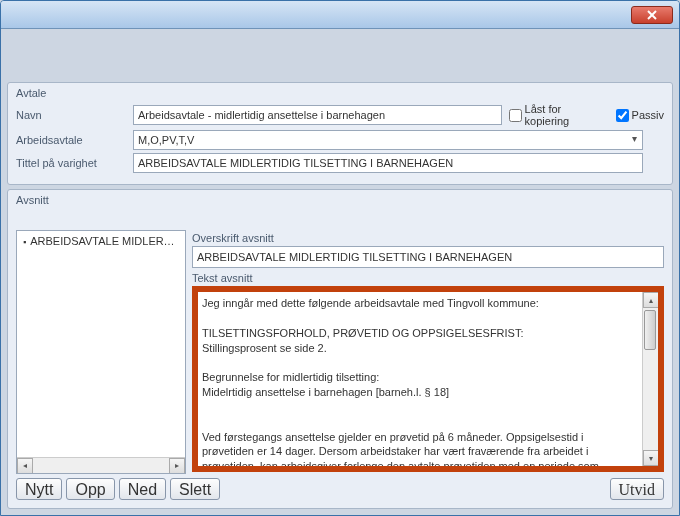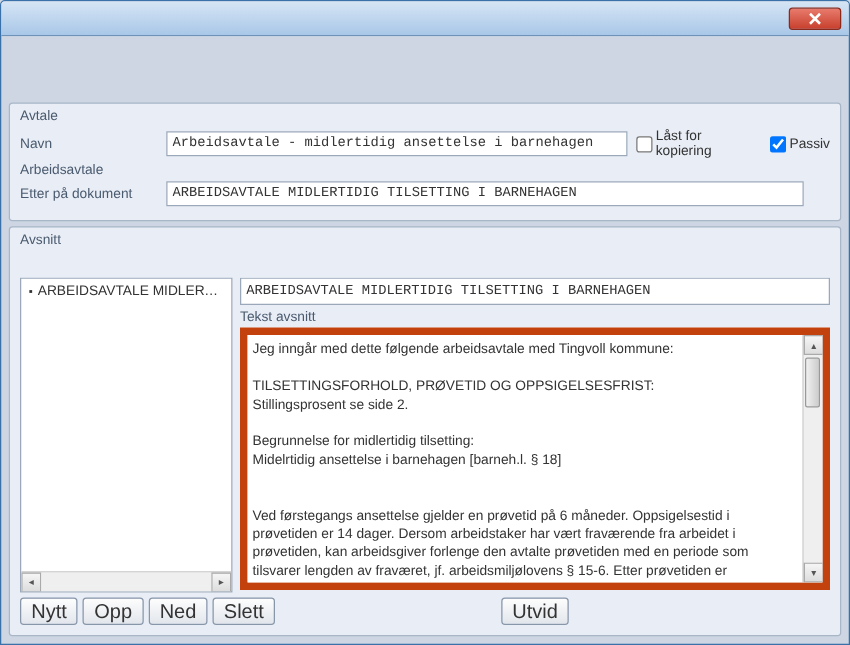--- a/index.html
+++ b/index.html
@@ -79,21 +79,21 @@
     flex-shrink: 0;
   }
   .text-input, .select-input, .textarea-input {
     border: 1px solid #9aa8ba;
     background: #fff;
     font-family: inherit;
     font-size: 11px;
     padding: 2px 4px;
     color: #333;
   }
-  .text-input { height: 20px; font-family: Liberation Mono, monospace; }
+  .text-input { height: 20px; }
   .navn-input { width: 370px; }
   .select-input { height: 20px; width: 510px; }
   .tittel-input { width: 510px; height: 20px; }
   .checkbox-group {
     display: flex;
     align-items: center;
     gap: 3px;
   }
   .checkbox-group input { margin: 0; }
   
@@ -244,22 +244,23 @@
     top: 2px;
     left: 1px;
     width: 12px;
     height: 40px;
     background: linear-gradient(to right, #f0f0f0, #ccc);
     border: 1px solid #999;
     border-radius: 2px;
   }
   .bottom-row {
     display: flex;
-    justify-content: center;
+    justify-content: flex-end;
     margin-top: 4px;
+    font-family: Liberation Serif, serif;
   }
   .select-wrap {
     position: relative;
     display: inline-block;
   }
   .select-wrap::after {
     content: "▾";
     position: absolute;
     right: 6px;
     top: 3px;
@@ -295,24 +296,27 @@
           <span>Låst for kopiering</span>
         </label>
         <label class="checkbox-group">
           <input type="checkbox" checked="" style="">
           <span>Passiv</span>
         </label>
       </div>
 
       <div class="form-row">
         <div class="form-label">Arbeidsavtale</div>
+        <span class="select-wrap">
+          <input class="text-input select-input" readonly="" value="M,O,PV,T,V" style="">
+        </span>
       </div>
 
       <div class="form-row">
-        <div class="form-label">Etter på dokument</div>
+        <div class="form-label">Tittel på varighet</div>
         <input class="text-input tittel-input" value="ARBEIDSAVTALE MIDLERTIDIG TILSETTING I BARNEHAGEN" style="">
       </div>
     </div>
 
     <div class="panel avsnitt-panel">
       <div class="panel-title">Avsnitt</div>
 
       <div class="avsnitt-body">
 
         <div class="left-col">
@@ -330,20 +334,21 @@
           </div>
           <div class="btn-row">
             <button class="btn">Nytt</button>
             <button class="btn">Opp</button>
             <button class="btn">Ned</button>
             <button class="btn">Slett</button>
           </div>
         </div>
 
         <div class="right-col">
+          <div class="field-label">Overskrift avsnitt</div>
           <input class="text-input overskrift-input" value="ARBEIDSAVTALE MIDLERTIDIG TILSETTING I BARNEHAGEN" style="">
 
           <div class="field-label">Tekst avsnitt</div>
           <div class="tekst-wrapper">
             <textarea class="textarea-input" style="">Jeg inngår med dette følgende arbeidsavtale med Tingvoll kommune:
 
 TILSETTINGSFORHOLD, PRØVETID OG OPPSIGELSESFRIST:
 Stillingsprosent se side 2.
 
 Begrunnelse for midlertidig tilsetting:

